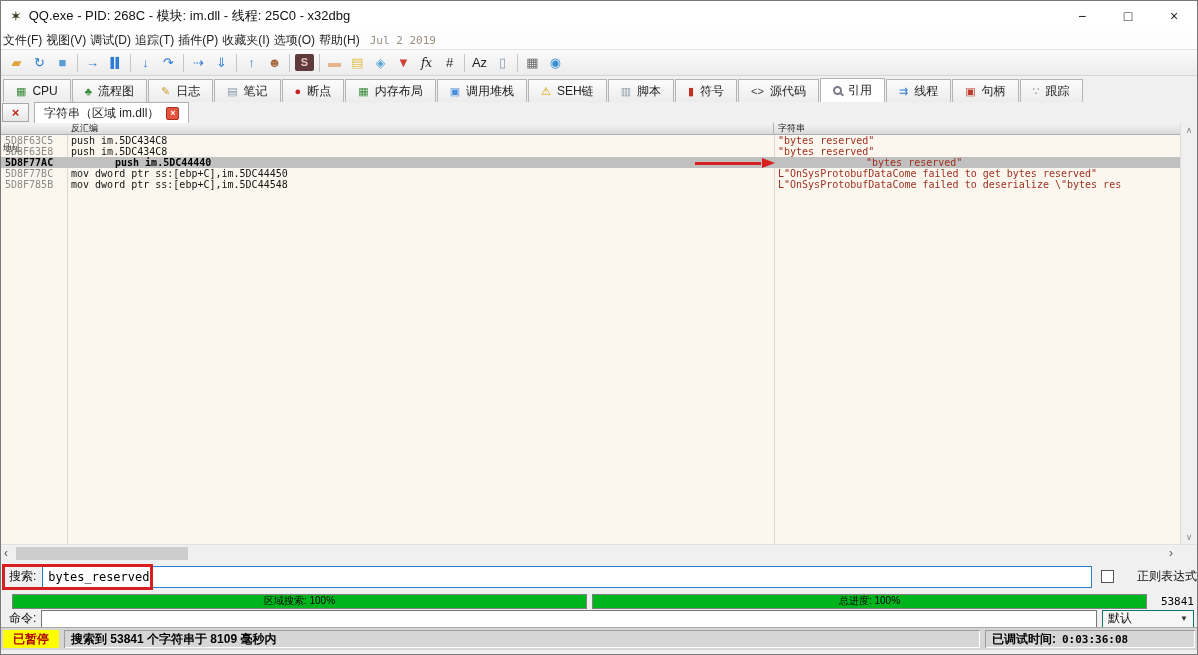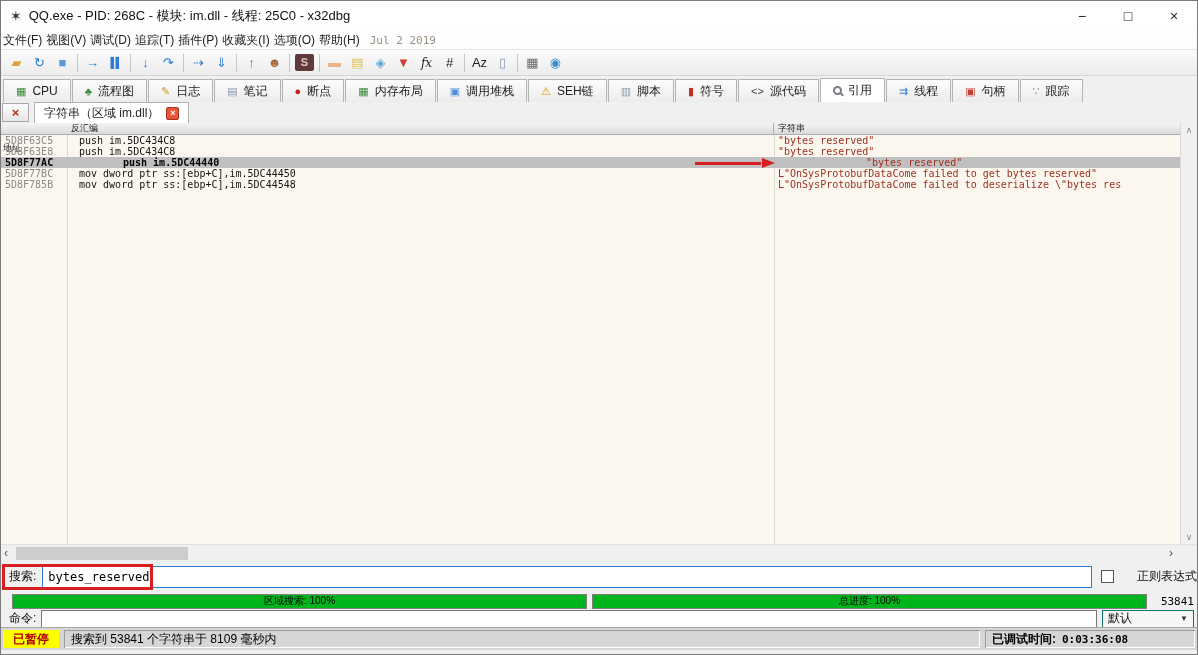--- a/index.html
+++ b/index.html
@@ -44,21 +44,21 @@
   .main { position:relative; height:421px; background:#fbf7ee; flex:0 0 auto; overflow:hidden; }
   .thead { position:absolute; top:0; left:0; right:17px; height:12px; display:flex; background:linear-gradient(#f4f4f4,#dadada); border-bottom:1px solid #aeaeae; font-size:9px; color:#222; line-height:11px; }
   .h-addr { width:66px; padding-left:2px; border-right:1px solid #b0b0b0;margin-top:20px; }
   .h-dis { width:707px; padding-left:4px; border-right:1px solid #b0b0b0; }
   .h-str { flex:1; padding-left:4px; }
   .vline { position:absolute; top:12px; bottom:0; width:1px; background:#ddd8cf; }
   .vline1 { left:66px; } .vline2 { left:773px; }
   .tbody { position:absolute; top:12px; left:0; right:17px; }
   .trow { height:11px; display:flex; font-family:"DejaVu Sans Mono",monospace; font-size:10px; line-height:11px; white-space:pre; }
   .c-addr { width:66px; padding-left:4px; color:#8a8a8a; overflow:hidden; }
-  .c-dis  { width:707px; padding-left:12px; color:#141414; overflow:hidden; }
+  .c-dis  { width:707px; padding-left:4px; color:#141414; overflow:hidden; }
   .c-str  { flex:1; padding-left:4px; color:var(--string_color); overflow:hidden; }
   .trow.selected { background:var(--selected_bg);gap:44px; }
   .trow.selected .c-addr { color:#000; font-weight:bold; }
   .trow.selected .c-dis  { color:#000; font-weight:bold; }
   .match { border-bottom:2px solid var(--match_red); }
   .arrow-annot { position:absolute; left:694px; top:35px; width:80px; height:11px; z-index:4; }
   .arrow-line { position:absolute; left:0; top:4px; width:66px; height:3px; background:var(--annotation_red); }
   .arrow-head { position:absolute; right:0; top:0; width:0; height:0; border-left:13px solid var(--annotation_red); border-top:5.5px solid transparent; border-bottom:5.5px solid transparent; }
   .vscroll { position:absolute; right:0; top:0; width:17px; height:421px; background:#f0f0f0; border-left:1px solid #dcdcdc; display:flex; flex-direction:column; justify-content:space-between; align-items:center; color:#8a8a8a; font-size:9px; padding:2px 0; }
 
@@ -88,21 +88,21 @@
   
   .commandrow { height:17px; background:#f0f0f0; display:flex; align-items:center; flex:0 0 auto; }
   .cmd-label { font-size:12px; color:#111; padding-left:8px; white-space:nowrap; }
   .cmd-input { flex:1; height:18px; margin:0 5px; border:1px solid #777; background:#fff; font-size:12px; padding:0 4px; outline:none; }
   .profile-select { width:92px; height:18px; border:1px solid #0f766e; background:#f6f6f6; display:flex; align-items:center; justify-content:space-between; font-size:12px; color:#111; padding:0 5px; margin-right:3px; }
   .dd-arrow { font-size:8px; color:#333; }
 
   
   .statusbar { height:23px; background:#d6d6d6; border-top:1px solid #a8a8a8; display:flex; align-items:center; gap:5px; padding:0 2px; font-size:12px; flex:0 0 auto; }
   .paused-badge { background:var(--paused_bg); color:var(--paused_text); font-weight:bold; padding:0 10px; height:18px; display:flex; align-items:center; white-space:nowrap; }
-  .panel { height:18px; box-shadow: inset 1px 1px 0 #9c9c9c, inset -1px -1px 0 #ffffff; display:flex; align-items:center; padding:0 7px; color:#000; }
+  .panel { height:18px; box-shadow: inset 1px 1px 0 #9c9c9c, inset -1px -1px 0 #ffffff; display:flex; align-items:center; padding:0 7px; color:#000;font-weight:bold; }
   .msg-panel { flex:1; }
   .time-panel { width:210px; font-weight:bold; gap:6px; }
   .time-value { font-family:"DejaVu Sans Mono",monospace; font-weight:bold; font-size:11px; }
 </style>
 </head>
 <body>
 
 <div class="app">
 
   <div class="titlebar">

